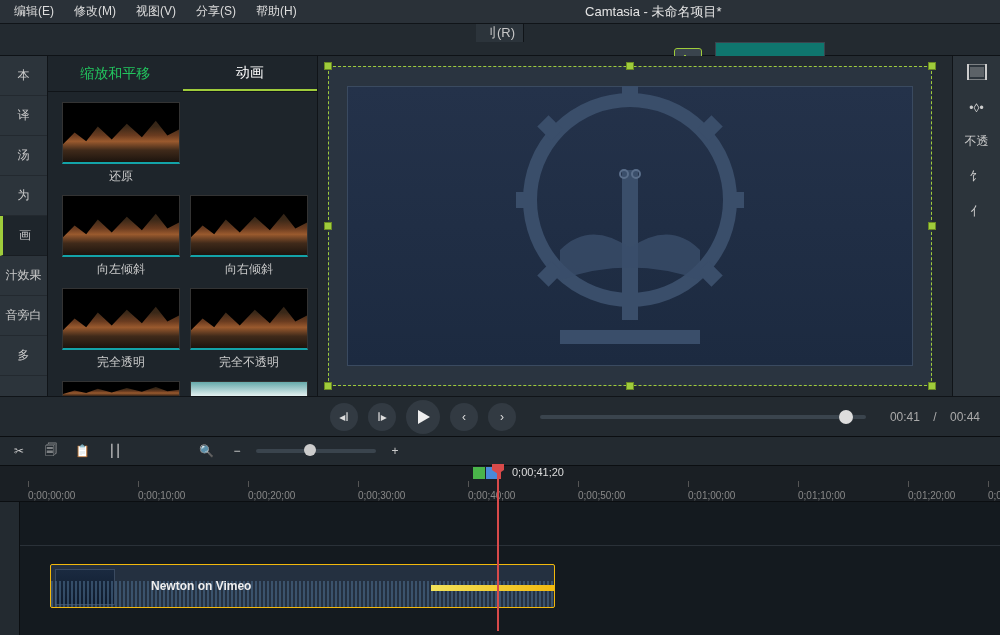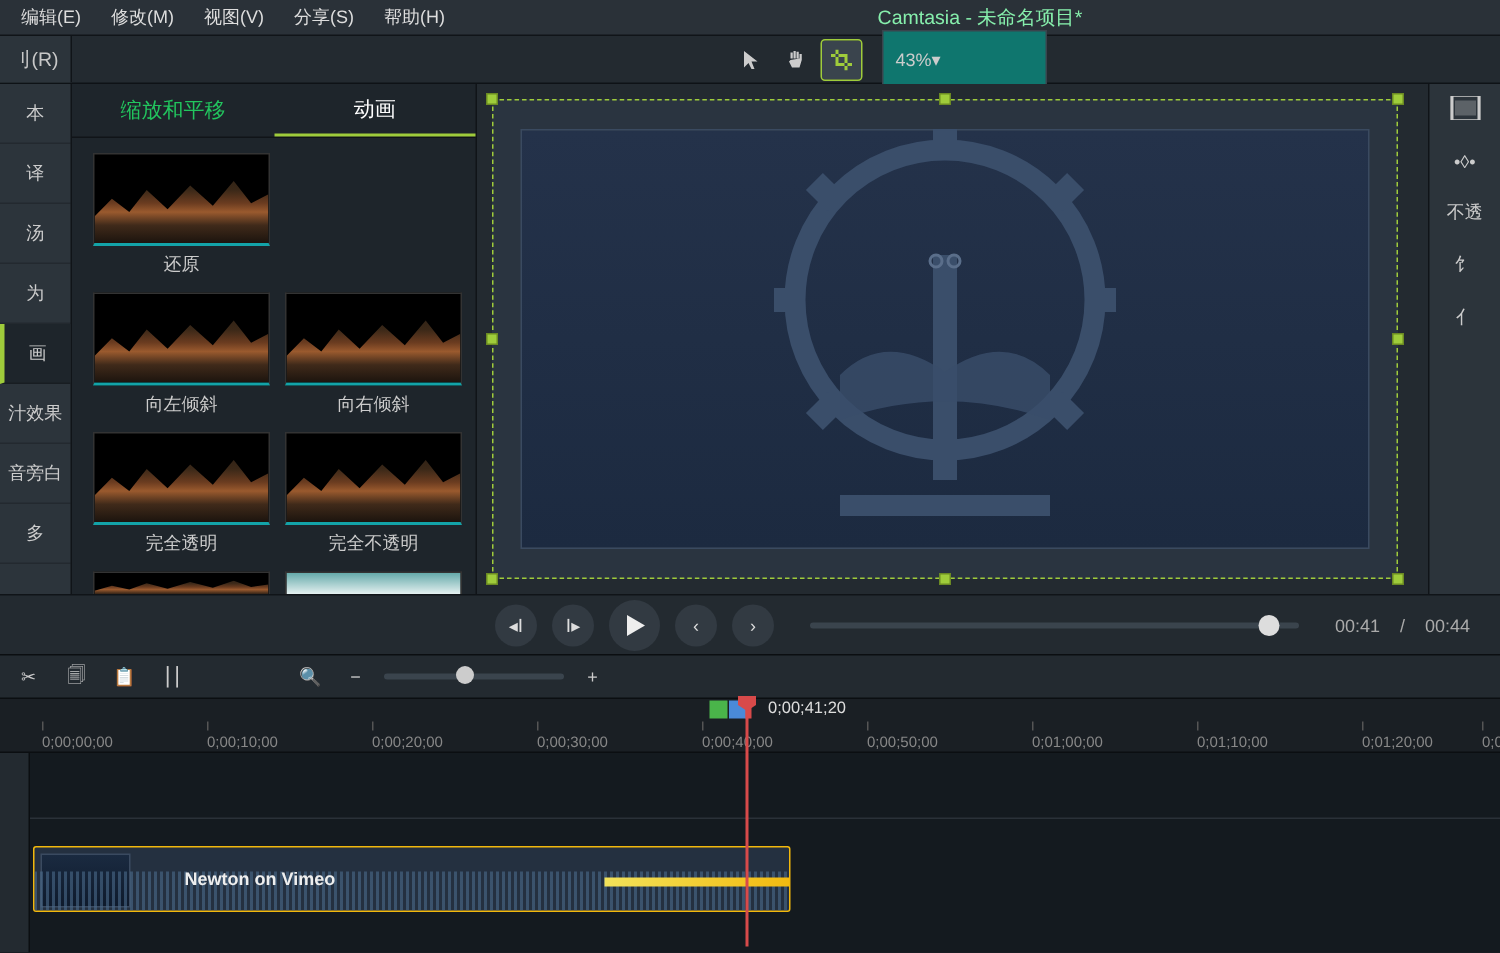--- a/index.html
+++ b/index.html
@@ -1,25 +1,25 @@
 <!DOCTYPE html>
 <html><head>
 <meta charset="utf-8">
 <style>
 * { margin: 0; padding: 0; box-sizing: border-box; font-family: "Microsoft YaHei", Arial, sans-serif; }
 body { background: #1a1f24; color: #c8c8c8; width: 1000px; height: 635px; overflow: hidden; font-size: 12px; }
 
 
 .menubar { height: 24px; background: #2a3138; display: flex; align-items: center; padding-left: 4px; border-bottom: 1px solid #101418; }
 .menubar .spacer { flex: 1; }
-.menu-title { font-size: 13px; color: #86efac; }
+.menu-title { font-size: 13px; color: #e5e5e5; }
 .menu-item { padding: 0 10px; font-size: 12px; cursor: pointer; color: #ddd; }
 
 
-.topstrip { height: 32px; background: #232a30; display: flex; align-items: center; border-bottom: 1px solid #0e1216; }
+.topstrip { height: 32px; background: #232a30; display: flex; align-items: center; border-bottom: 1px solid #0e1216; flex-direction: column; }
 .topstrip .left-label { width: 48px; height: 100%; background: #2c343b; border-right:1px solid #101418; display:flex; align-items:center; justify-content:center; font-size:13px; }
 .topstrip .center { flex:1; display:flex; align-items:center; justify-content:flex-start; padding-left: 440px; gap:4px; }
 .tool-btn { width: 26px; height: 26px; display:flex; align-items:center; justify-content:center; cursor:pointer; color:#ccc; border-radius:2px; }
 .tool-btn.active { background:#3a444d; outline: 1px solid #9fcc3b; color:#9fcc3b; }
 .zoom-dd { margin-left: 10px; width: 110px; height: 39px; background:#0f766e; border:1px solid #3a444d; display:flex; align-items:center; padding:0 8px; color:#ccc; cursor:pointer; }
 
 
 .main { height: 340px; display:flex; }
 .side-rail { width: 48px; background:#2c343b; border-right:1px solid #101418; display:flex; flex-direction:column; }
 .rail-item { height: 40px; display:flex; align-items:center; justify-content:center; font-size:12px; cursor:pointer; color:#ccc; border-bottom:1px solid rgba(0,0,0,0.2); white-space:nowrap; overflow:hidden; }
@@ -78,21 +78,21 @@
 .tick { position:absolute; bottom:0; font-size:10px; color:#888;margin-top:20px; }
 .tick::before { content:""; position:absolute; left:0; bottom:14px; width:1px; height:6px; background:#555; }
 .playhead { position:absolute; left:497px; top:0; bottom:-130px; width:2px; background:#d84a4a; z-index:5; }
 .playhead::before { content:""; position:absolute; top:-2px; left:-5px; width:12px; height:10px; background:#d84a4a; clip-path:polygon(0 0,100% 0,100% 60%,50% 100%,0 60%); }
 
 
 .tracks { height: 133px; background:#141a1f; position:relative; overflow:hidden; }
 .track-head { position:absolute; left:0; top:0; bottom:0; width:20px; background:#232a30; border-right:1px solid #0b0e11; }
 .track-lane { position:absolute; left:20px; right:0; height:44px; }
 .track-lane.empty { top:0; border-bottom:1px solid #2a3138; }
-.track-lane.clip-lane { top:62px; }
+.track-lane.clip-lane { top:62px;margin-left:28px; }
 .clip { position:absolute; left:2px; top:0; height:44px; width:505px; background:#243040; border:1px solid #f2b80c; border-radius:2px; overflow:hidden; }
 .clip-thumb { position:absolute; left:4px; top:4px; width:60px; height:36px; background:linear-gradient(#1a2a40,#0e1a2c); border:1px solid #3a4a60; }
 .clip-label { position:absolute; left:100px; top:14px; font-size:12px; color:#eee; font-weight:bold; }
 .wave { position:absolute; left:0; right:0; bottom:0; height:26px; opacity:.6;
   background: repeating-linear-gradient(90deg,#4a6a8a 0 2px, transparent 2px 4px); }
 .arrow { position:absolute; left:380px; top:20px; width:130px; height:6px; background:linear-gradient(90deg,#f2e25a,#f2b80c); }
 .arrow::after { content:""; position:absolute; right:-10px; top:-6px; border-left:12px solid #f2b80c; border-top:9px solid transparent; border-bottom:9px solid transparent; }
 </style>
 </head>
 <body>

